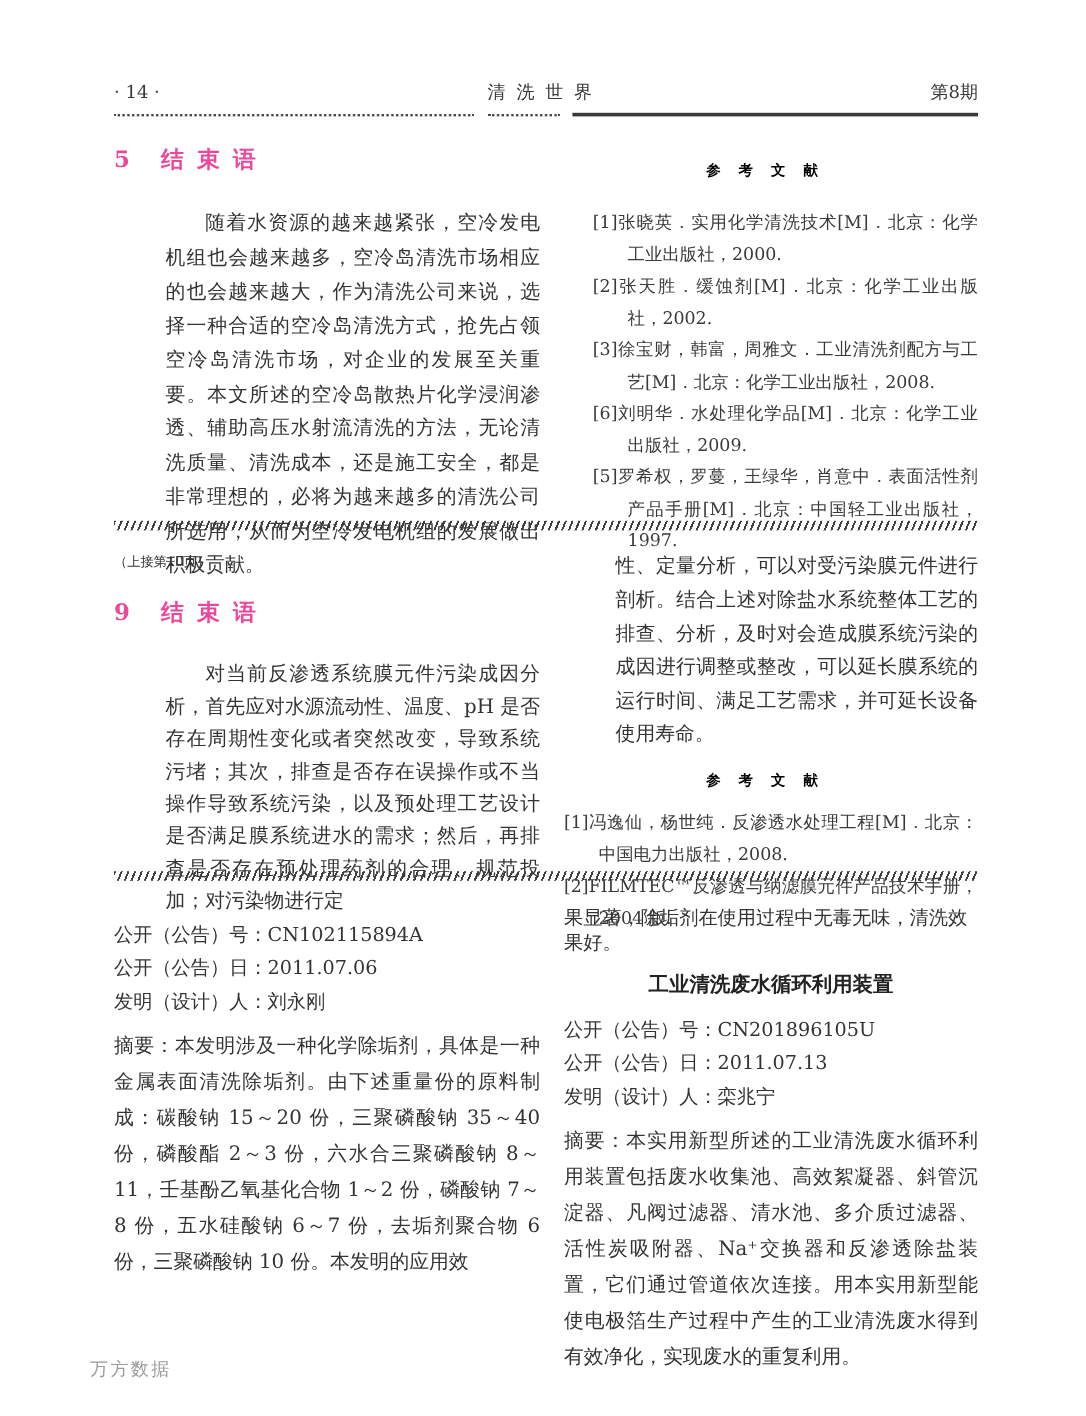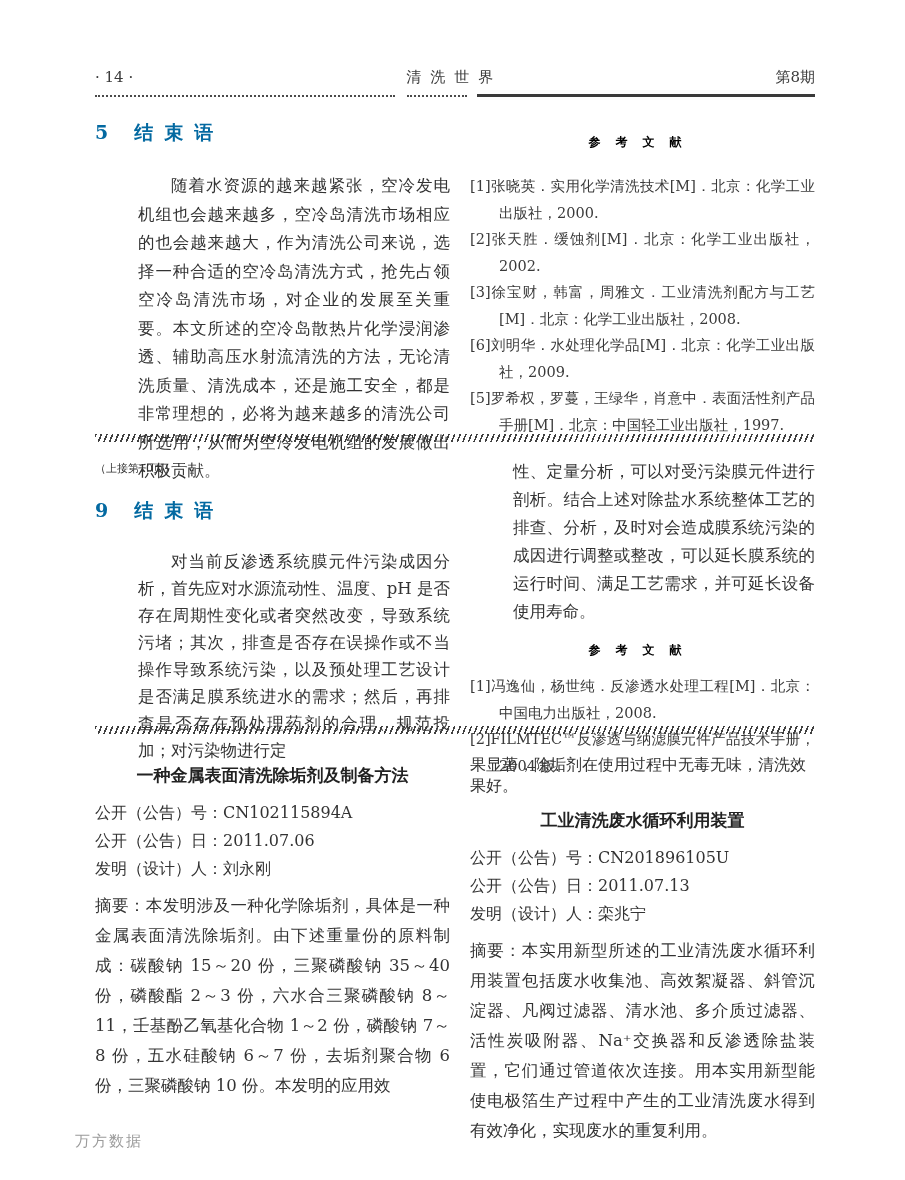--- a/index.html
+++ b/index.html
@@ -13,21 +13,21 @@
   .hdr{position:absolute;top:68px;left:0;width:720px;display:flex;justify-content:space-between;font-size:15px;color:#3a3a3a;}
   .hdr .journal{letter-spacing:9px;}
   .hdr-rule{position:absolute;top:94px;left:0;width:720px;height:3px;}
   .hdr-rule .seg1{position:absolute;left:0;top:1px;width:300px;border-top:2px dotted #4a4a4a;}
   .hdr-rule .seg2{position:absolute;left:312px;top:1px;width:60px;border-top:2px dotted #4a4a4a;}
   .hdr-rule .seg3{position:absolute;left:382px;top:0;width:338px;border-top:3px solid #3a3a3a;}
   
   .col-l{position:absolute;left:0;width:355px;}
   .col-r{position:absolute;left:375px;width:345px;}
   
-  .sec-head{font-size:19px;font-weight:bold;color:#0369a1;}
+  .sec-head{font-size:19px;font-weight:bold;color:#ec4899;}
   .sec-head .no{margin-right:26px;}
   .sec-head .t{letter-spacing:11px;}
   .ref-head{font-size:12px;font-weight:bold;text-align:center;letter-spacing:15px;color:#000000;}
   
   .para{font-size:16.5px;line-height:28.5px;text-align:justify;color:#333;margin-left:43px;}
   .indent{text-indent:2em;}
   
   .refs{font-size:14.5px;line-height:26.5px;color:#3a3a3a;}
   .refs .ref{padding-left:2em;text-indent:-2em;text-align:justify;}
   
@@ -62,21 +62,21 @@
 
     <div class="col-l" style="top:120px;">
       <div class="sec-head">
         <span class="no">5</span><span class="t">结束语</span>
       </div>
       <div class="para indent" style="margin-top:26px;">随着水资源的越来越紧张，空冷发电机组也会越来越多，空冷岛清洗市场相应的也会越来越大，作为清洗公司来说，选择一种合适的空冷岛清洗方式，抢先占领空冷岛清洗市场，对企业的发展至关重要。本文所述的空冷岛散热片化学浸润渗透、辅助高压水射流清洗的方法，无论清洗质量、清洗成本，还是施工安全，都是非常理想的，必将为越来越多的清洗公司所选用，从而为空冷发电机组的发展做出积极贡献。</div>
     </div>
 
     <div class="col-r" style="top:134px;">
       <div class="ref-head">参考文献</div>
-      <div class="refs" style="margin-top:22px;">
+      <div class="refs" style="margin-top:22px;margin-left:24px;">
         <div class="ref">[1]张晓英．实用化学清洗技术[M]．北京：化学工业出版社，2000.</div>
         <div class="ref">[2]张天胜．缓蚀剂[M]．北京：化学工业出版社，2002.</div>
         <div class="ref">[3]徐宝财，韩富，周雅文．工业清洗剂配方与工艺[M]．北京：化学工业出版社，2008.</div>
         <div class="ref">[6]刘明华．水处理化学品[M]．北京：化学工业出版社，2009.</div>
         <div class="ref">[5]罗希权，罗蔓，王绿华，肖意中．表面活性剂产品手册[M]．北京：中国轻工业出版社，1997.</div>
       </div>
     </div>
 
     <div class="divider" style="top:434px;"></div>
 
@@ -93,21 +93,20 @@
       <div class="ref-head" style="margin-top:16px;">参考文献</div>
       <div class="refs" style="margin-top:14px;">
         <div class="ref">[1]冯逸仙，杨世纯．反渗透水处理工程[M]．北京：中国电力出版社，2008.</div>
         <div class="ref">[2]FILMTEC™反渗透与纳滤膜元件产品技术手册，2004 版.</div>
       </div>
     </div>
 
     <div class="divider" style="top:726px;"></div>
 
     <div class="col-l" style="top:753px;">
-      <div class="pat-title" style="margin-top:11px;">一种金属表面清洗除垢剂及制备方法</div>
       <div class="pat-fields" style="margin-top:12px;">
         <div>公开（公告）号：CN102115894A</div>
         <div>公开（公告）日：2011.07.06</div>
         <div>发明（设计）人：刘永刚</div>
       </div>
       <div class="pat-abs" style="margin-top:8px;">摘要：本发明涉及一种化学除垢剂，具体是一种金属表面清洗除垢剂。由下述重量份的原料制成：碳酸钠 15～20 份，三聚磷酸钠 35～40 份，磷酸酯 2～3 份，六水合三聚磷酸钠 8～11，壬基酚乙氧基化合物 1～2 份，磷酸钠 7～8 份，五水硅酸钠 6～7 份，去垢剂聚合物 6 份，三聚磷酸钠 10 份。本发明的应用效</div>
     </div>
 
     <div class="col-r" style="top:755px;">
       <div class="overflow-line">果显著，除垢剂在使用过程中无毒无味，清洗效果好。</div>

